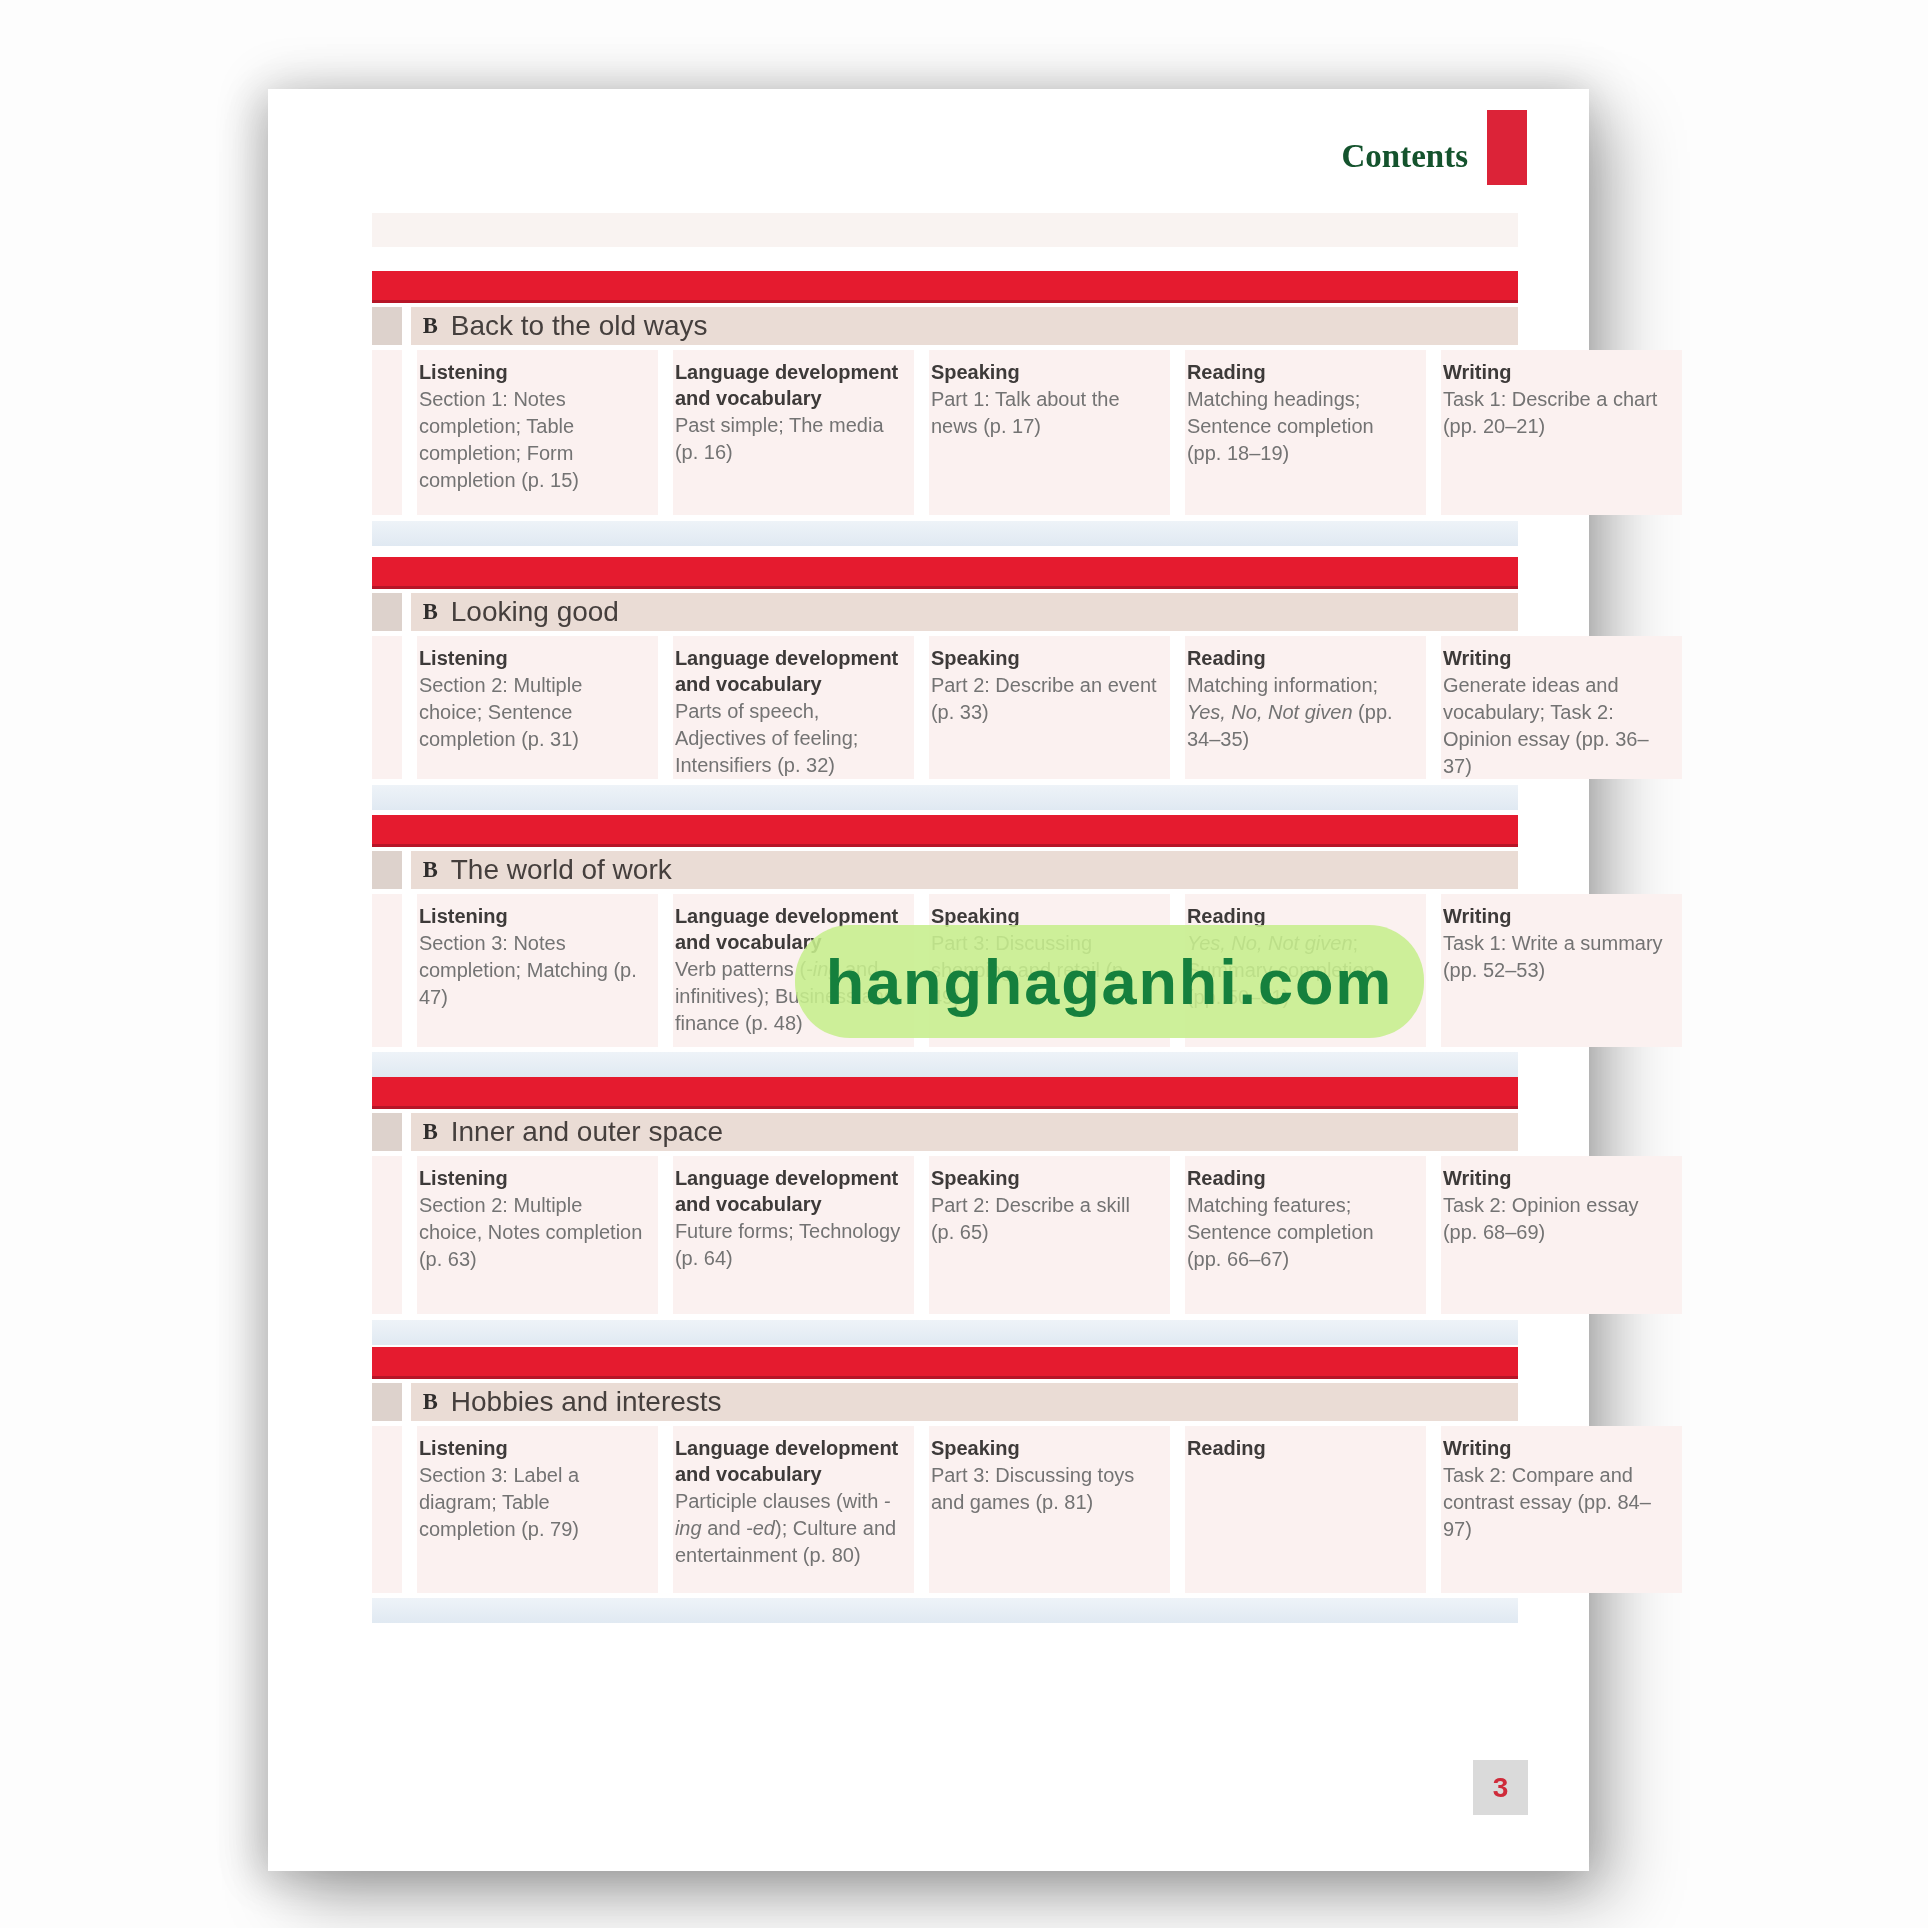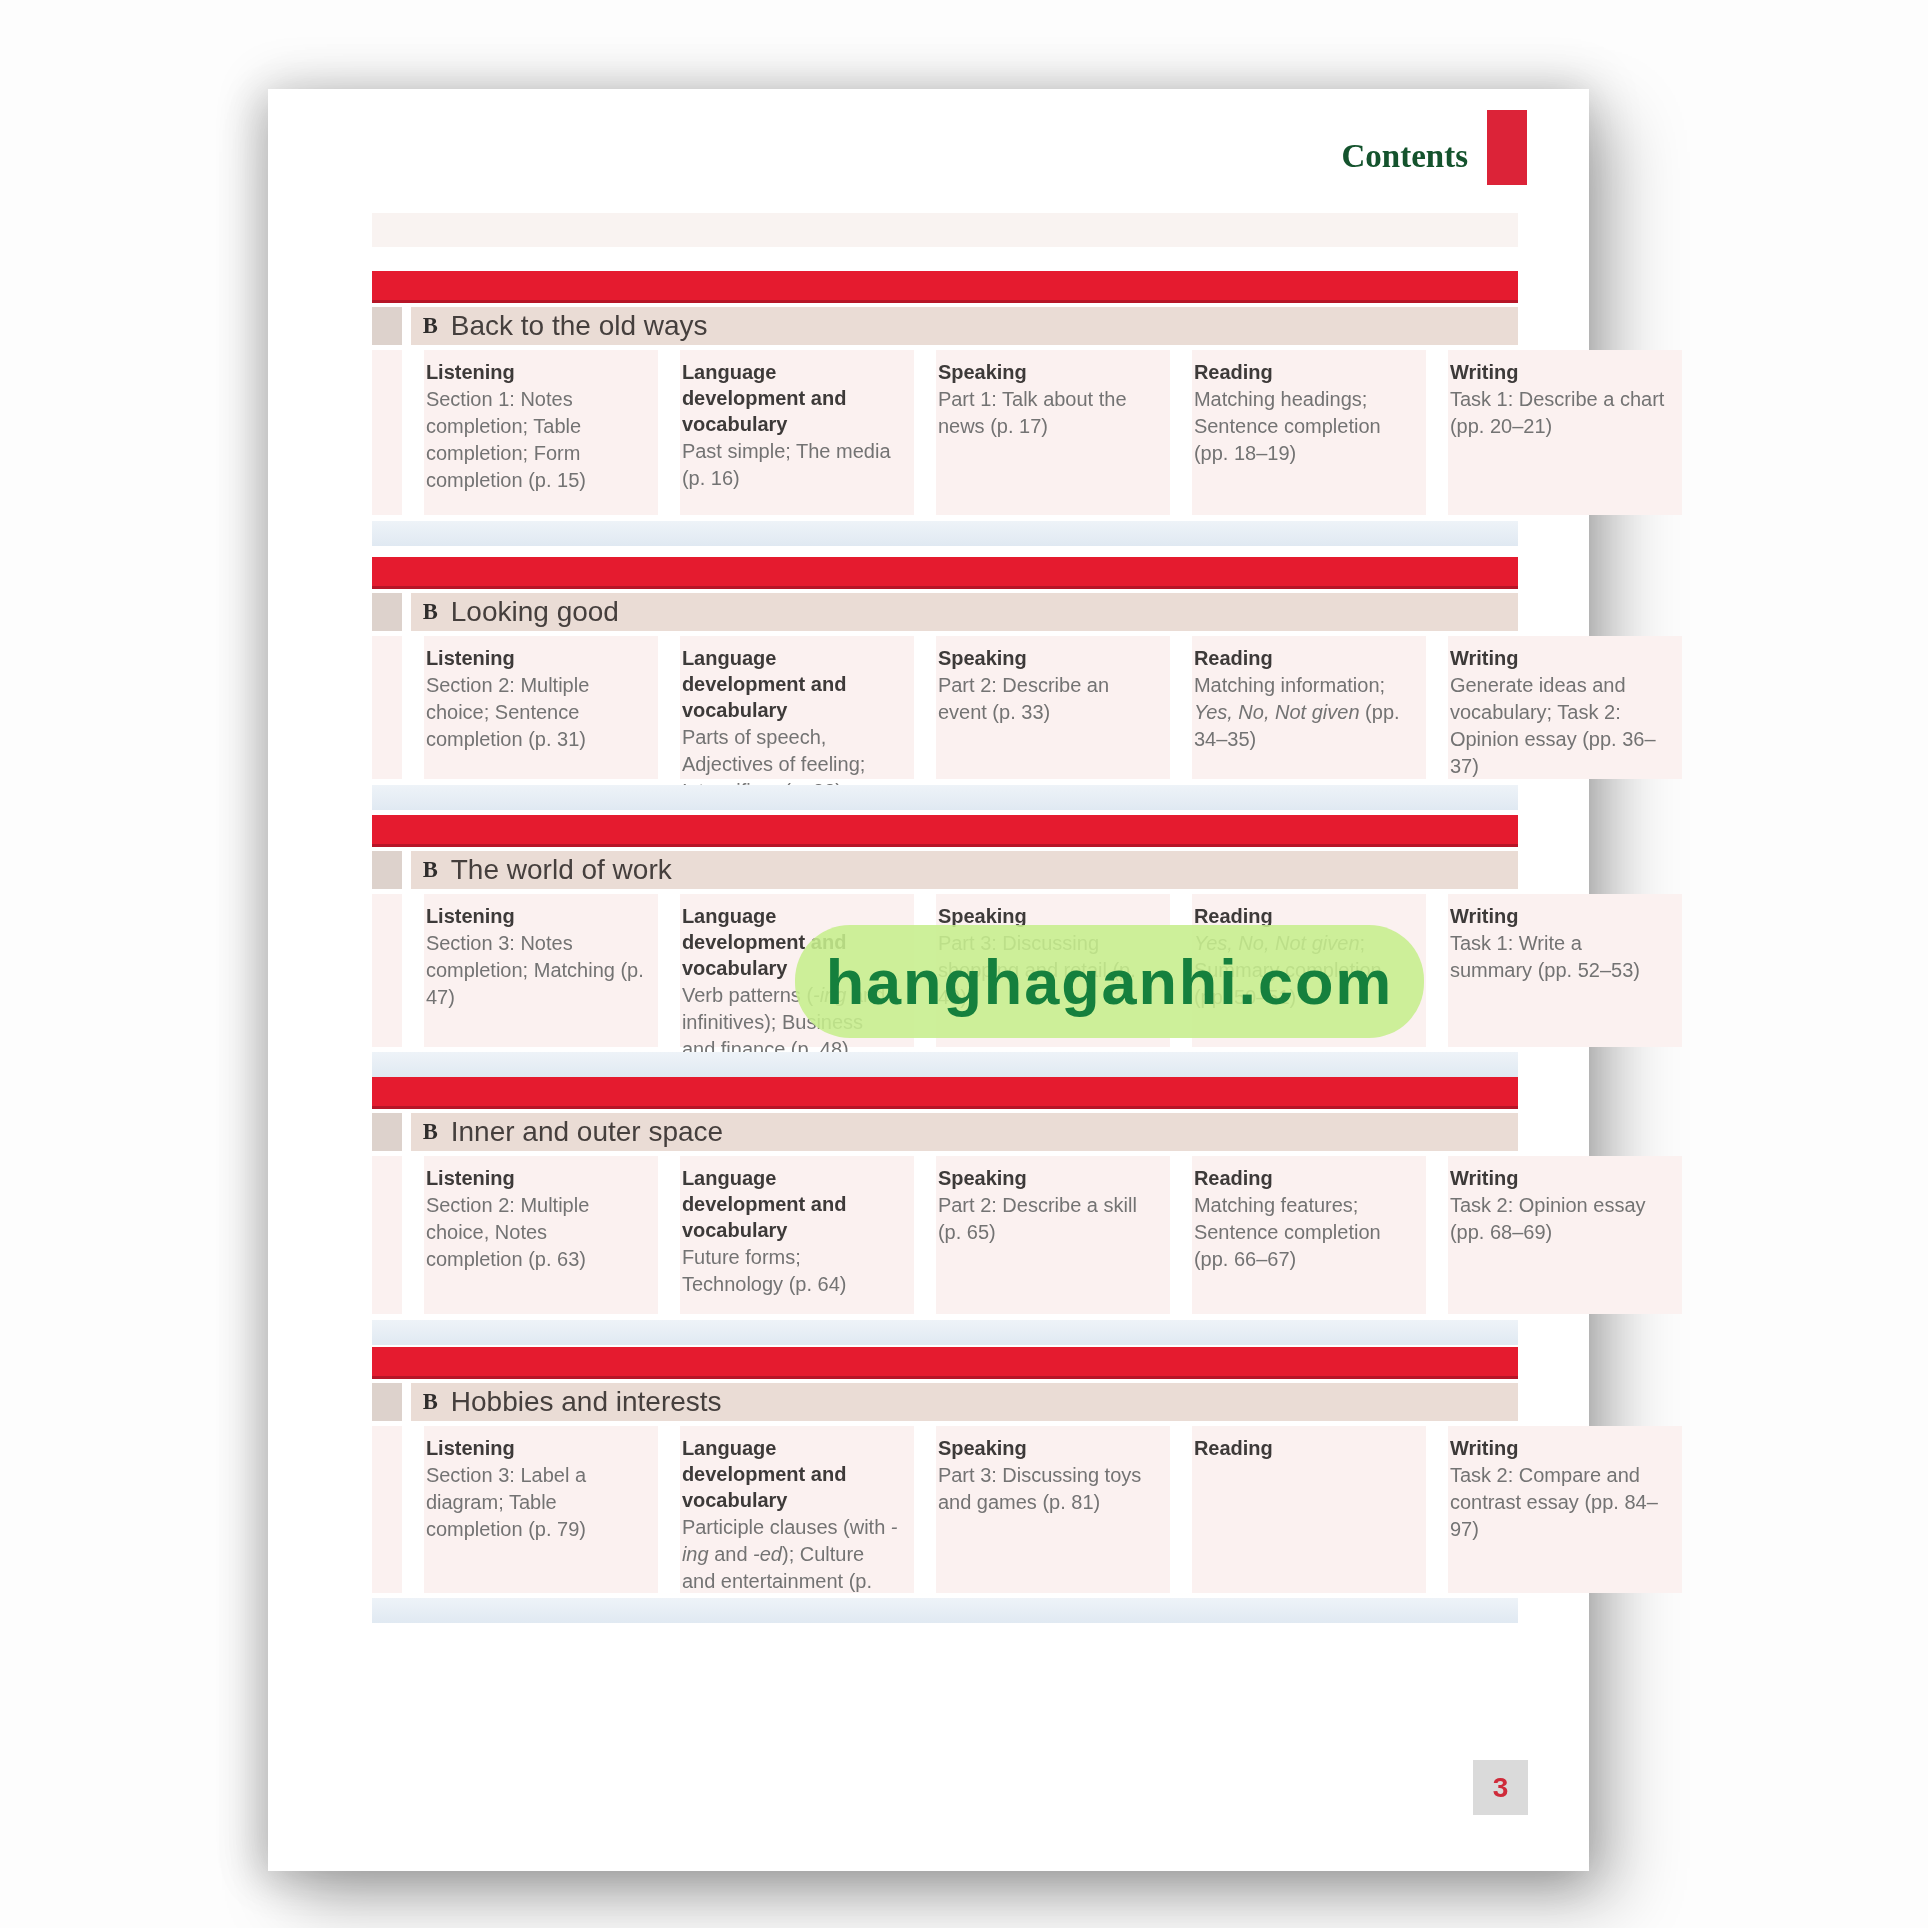--- a/index.html
+++ b/index.html
@@ -12,21 +12,21 @@
   .red-tab{position:absolute;left:1219px;top:21px;width:40px;height:75px;background:#dc2338;}
   .faint-band{position:absolute;left:104px;top:124px;width:1146px;height:34px;
         background:rgba(240,224,219,.40);}
   .red-band{position:absolute;left:104px;width:1146px;height:32px;background:#e51b2f;
         border-bottom:3.8px solid #b61527;box-sizing:border-box;}
   .hdr-row{position:absolute;left:104px;width:1146px;height:38px;display:flex;gap:9.4px;}
   .hdr-margin{width:30px;background:#ddd2cc;flex:none;}
   .hdr-strip{flex:1;background:#eadcd5;display:flex;align-items:center;padding-left:11.3px;box-sizing:border-box;}
   .hdr-strip .b{font-family:"Liberation Serif",serif;font-weight:bold;font-size:22.6px;color:#2f2d2c;margin-right:13px;}
   .hdr-strip .t{font-size:28px;color:#453f3d;}
-  .content-row{position:absolute;left:104px;width:1310px;display:flex;gap:22px;}
+  .content-row{position:absolute;left:104px;width:1310px;display:flex;gap:15px;}
   .cell-margin{width:30px;background:#fbf1f0;flex:none;}
   .cell{flex:1;background:#fbf1f0;padding:8.5px 13px 0 1.9px;box-sizing:border-box;}
   .ch{font-weight:bold;font-size:20px;color:#3d3a39;line-height:1.3;}
   .cb{font-size:20px;color:#737373;line-height:1.34;margin-top:1.9px;}
   .blue-band{position:absolute;left:104px;width:1146px;height:24.5px;
         background:linear-gradient(#eef3f8,#e0e9f2);}
   .watermark{position:absolute;left:527px;top:836px;width:629px;height:113px;border-radius:55px;
         background:rgba(198,238,140,.88);display:flex;align-items:center;justify-content:center;}
   .watermark span{font-size:63px;font-weight:600;color:#15803d;letter-spacing:1.9px;}
   .page-num{position:absolute;left:1205px;top:1671px;width:55px;height:55px;background:#dadada;

